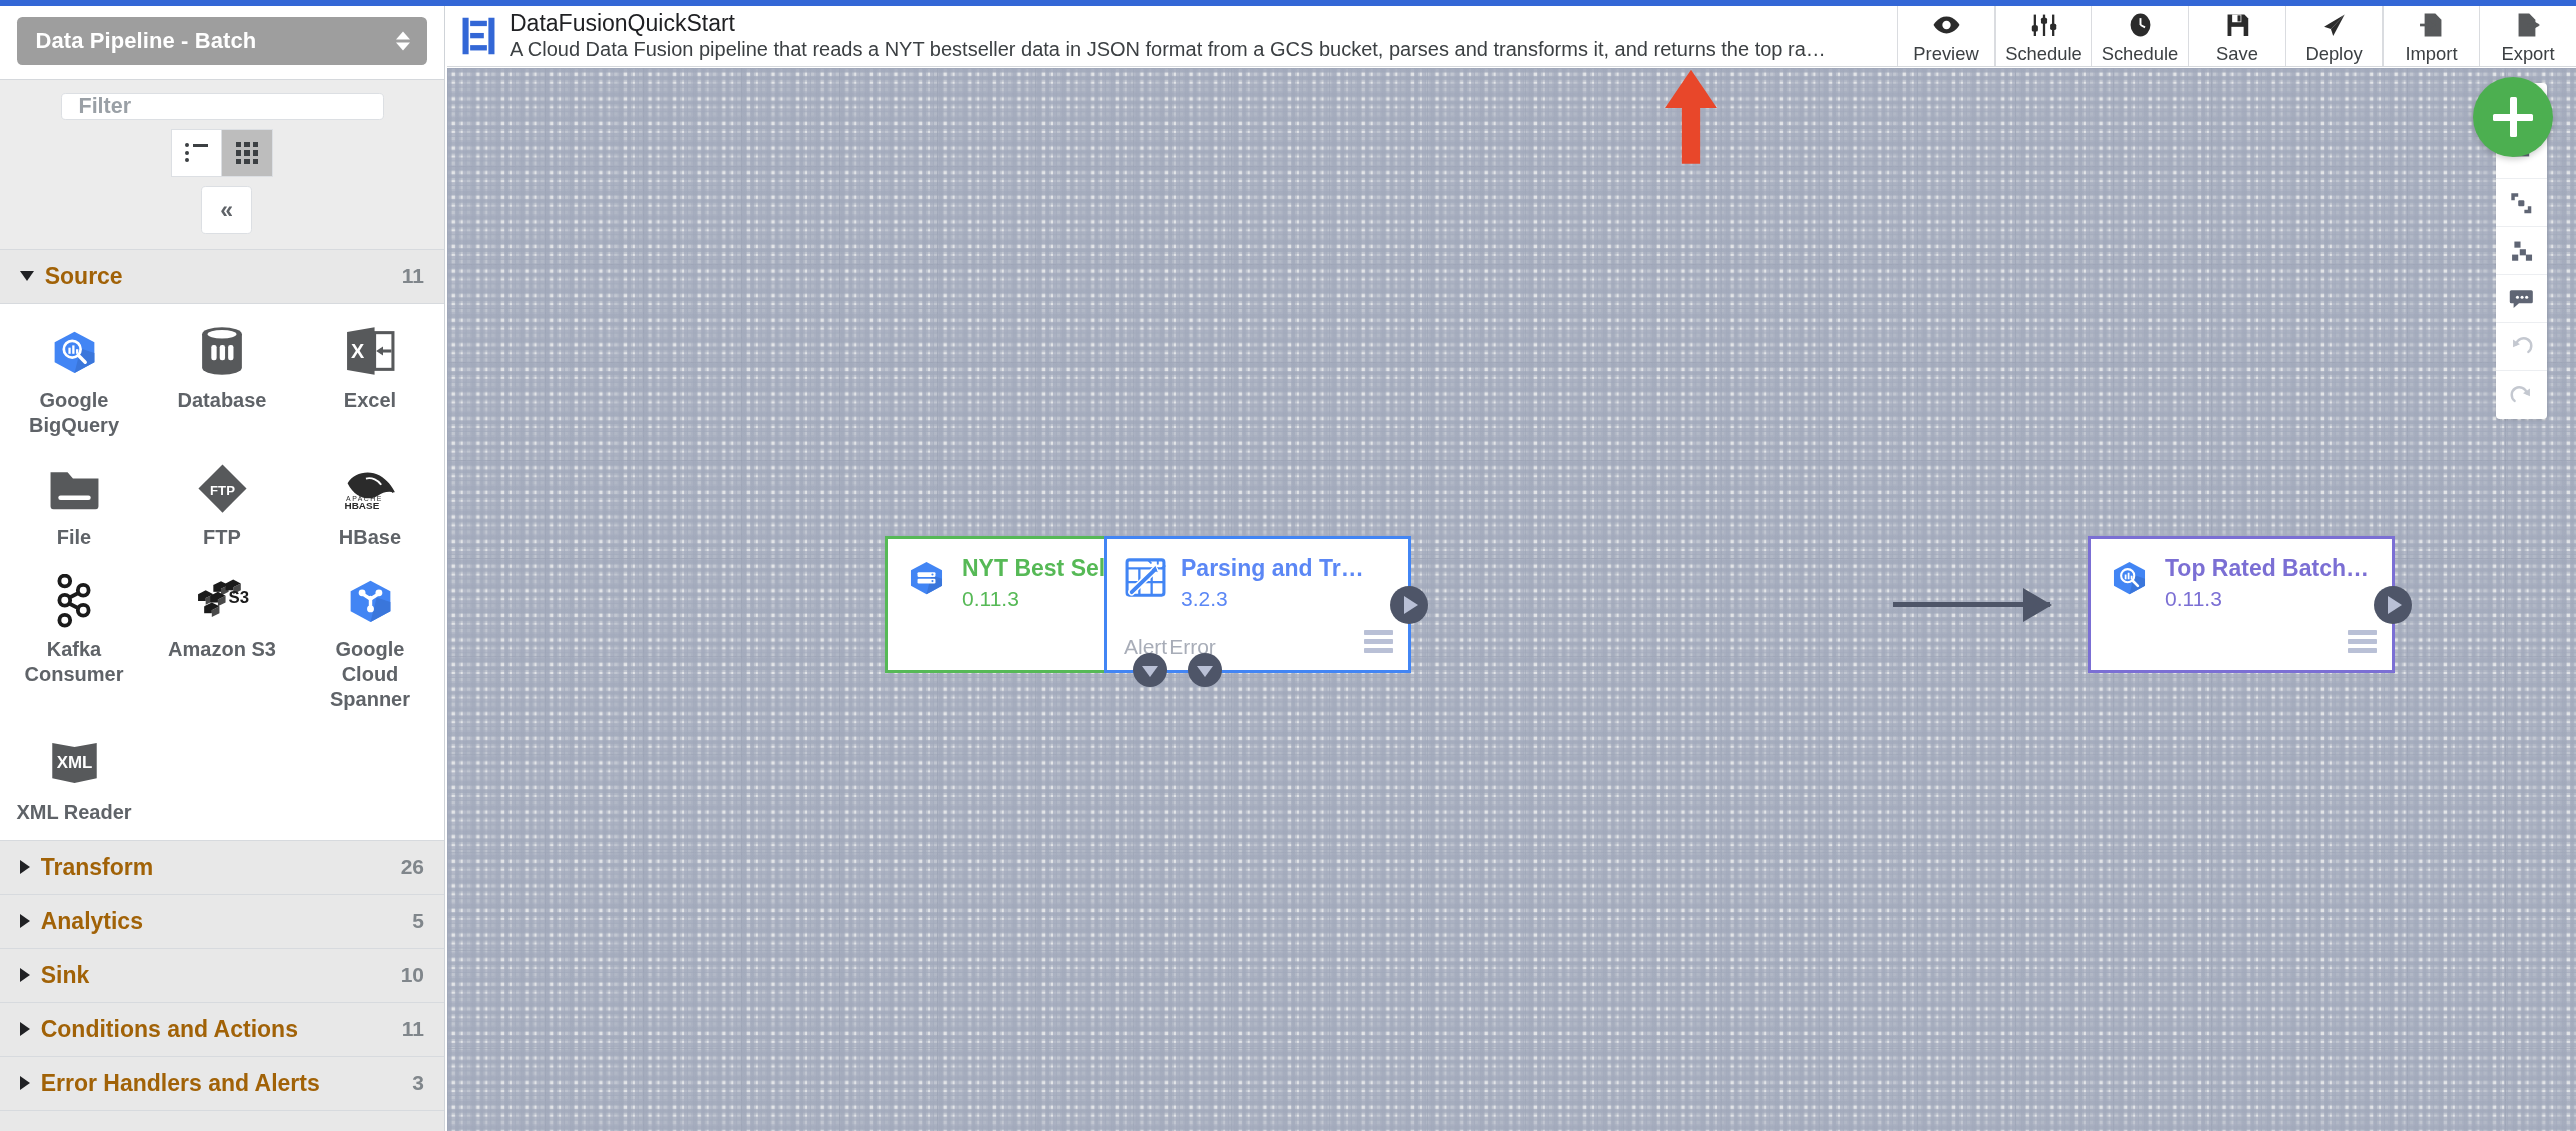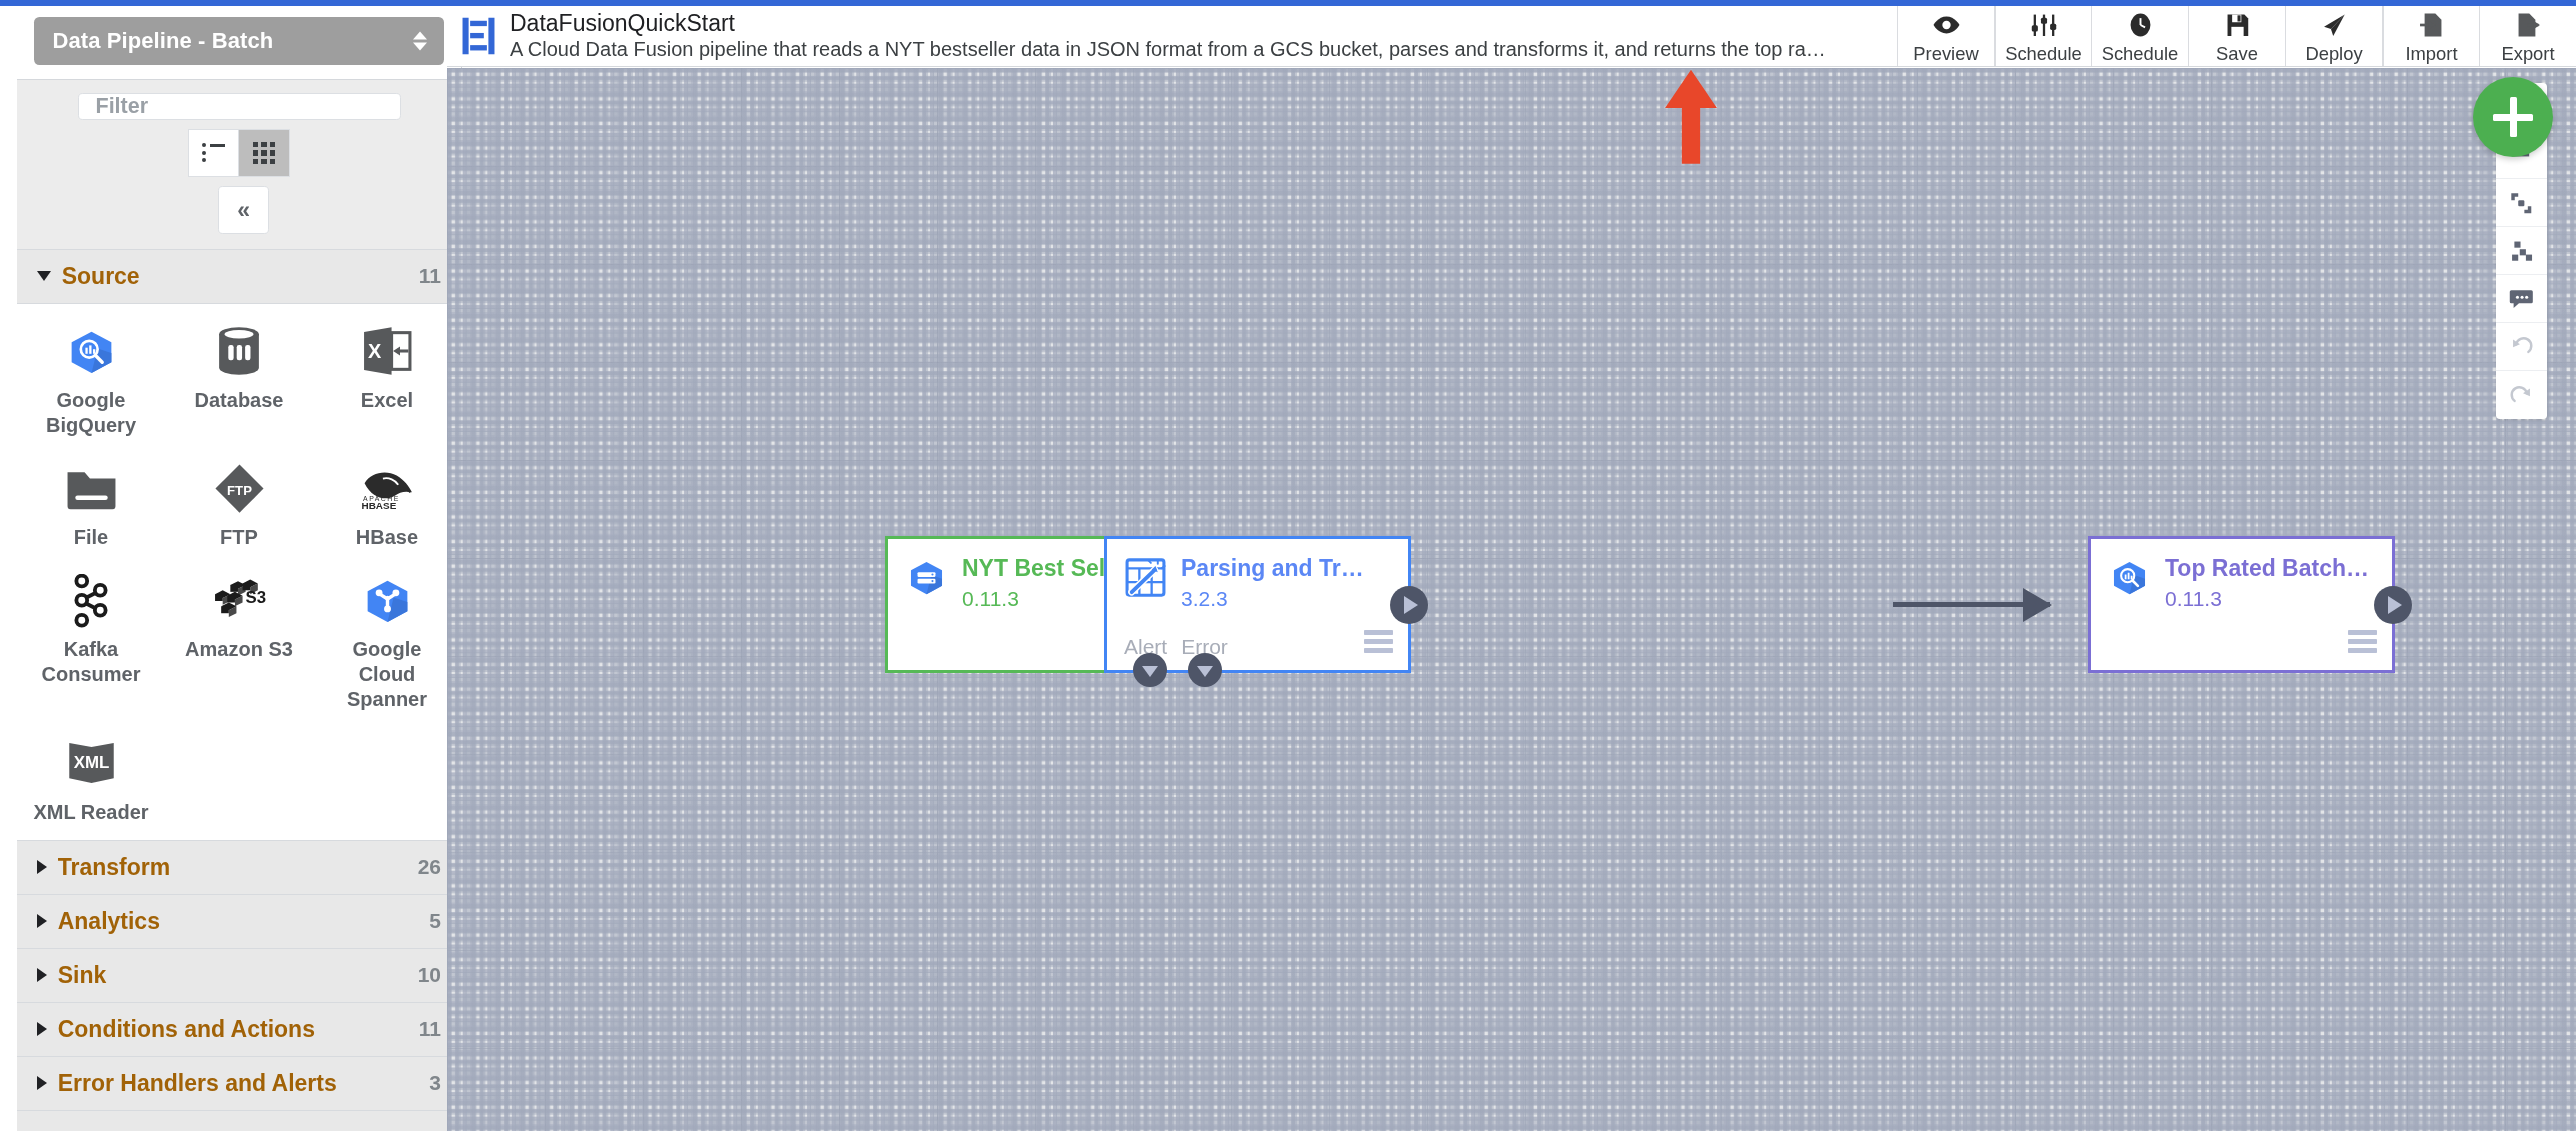--- a/index.html
+++ b/index.html
@@ -12,21 +12,21 @@
   #app { position: relative; width: 2576px; height: 1131px; }
 
   
   .top-accent {
     position: absolute; top: 0; left: 0; width: 2576px; height: 6.1px;
     background: #3367d6;
   }
 
   
   .sidebar {
-    position: absolute; top: 6.1px; left: 17px; width: 445px; height: 1125px;
+    position: absolute; top: 6.1px; left: 0; width: 445px; height: 1125px;
     background: #e8e8e8; border-right: 1.5px solid #cfd3d8;
     display: flex; flex-direction: column;
   }
   .sidebar-head {
     background: #ffffff; padding: 10.7px 17px 14px 17px;
     border-bottom: 0.8px solid #d5d8dc;
   }
   .pipeline-select {
     position: relative;
     background: #9e9e9e; border-radius: 5.4px;
@@ -225,21 +225,21 @@
   .node-name { font-size: 23px; font-weight: 700; line-height: 1.1; }
   .node-ver { font-size: 21px; margin-top: 6.1px; }
   .n-source .node-name, .n-source .node-ver { color: #56b956; }
   .n-transform .node-name, .n-transform .node-ver { color: #5b87f5; }
   .n-sink .node-name, .n-sink .node-ver { color: #7b6fd4; }
   .node-menu {
     position: absolute; right: 15.4px; bottom: 17px;
     display: flex; flex-direction: column; gap: 4.6px; cursor: pointer;
   }
   .node-menu i { display: block; width: 29px; height: 4.6px; background: #b9c0d6; border-radius: 0.8px; }
-  .node-ports { position: absolute; left: 17px; bottom: 10.7px; display: flex; gap: 14px; }
+  .node-ports { position: absolute; left: 17px; bottom: 10.7px; display: flex; gap: 2px; }
   .port-label { font-size: 21px; color: #a8adb8; }
   .out-dot {
     position: absolute; right: -20px; top: 50%; transform: translateY(-50%);
     width: 38px; height: 38px; border-radius: 50%; background: #4e5568;
     display: flex; align-items: center; justify-content: center; cursor: pointer;
   }
   .out-dot::after {
     content: ""; width: 0; height: 0; margin-left: 3.8px;
     border-top: 9.2px solid transparent; border-bottom: 9.2px solid transparent;
     border-left: 14px solid #b9c0d6;

